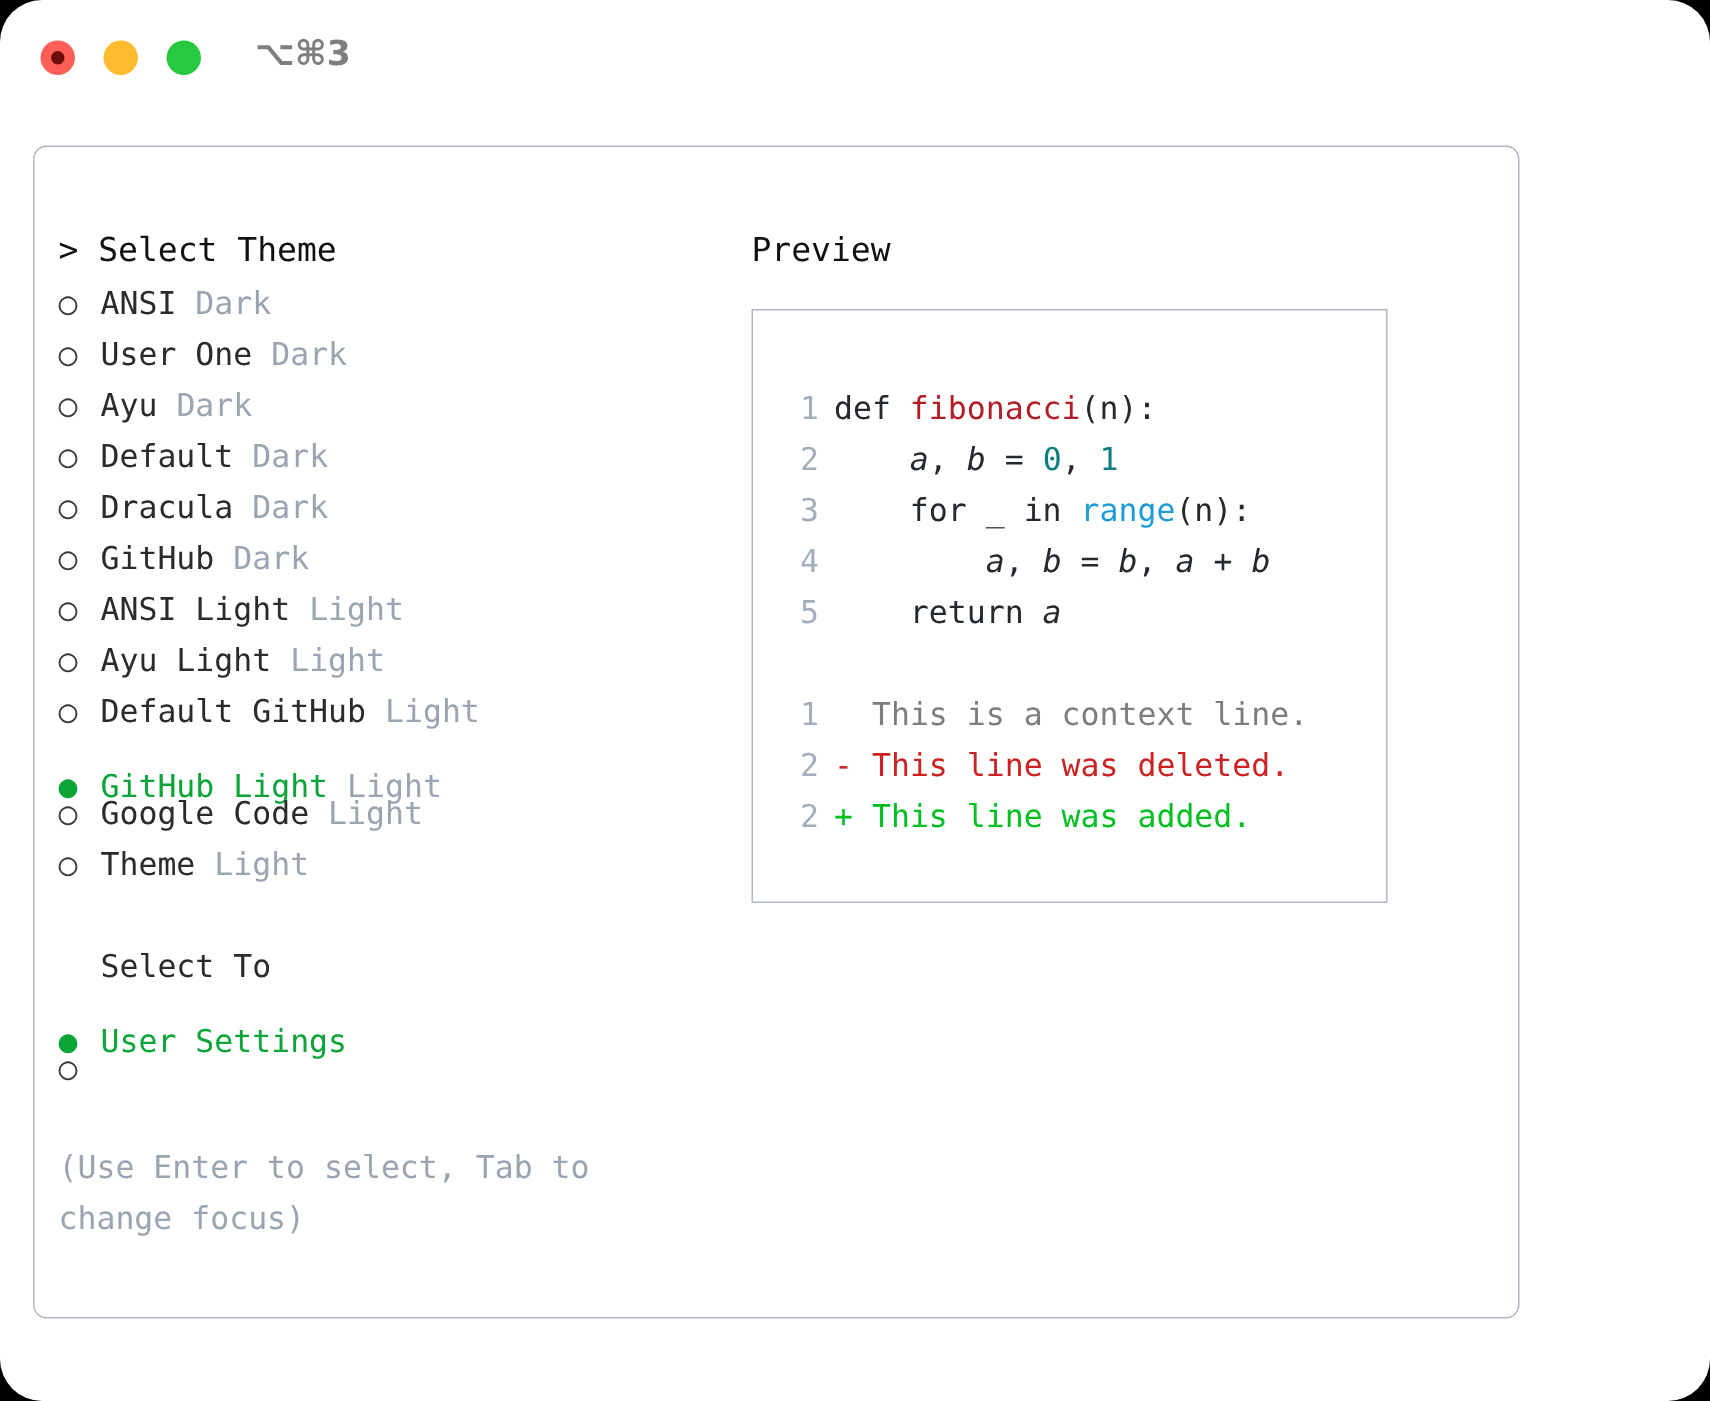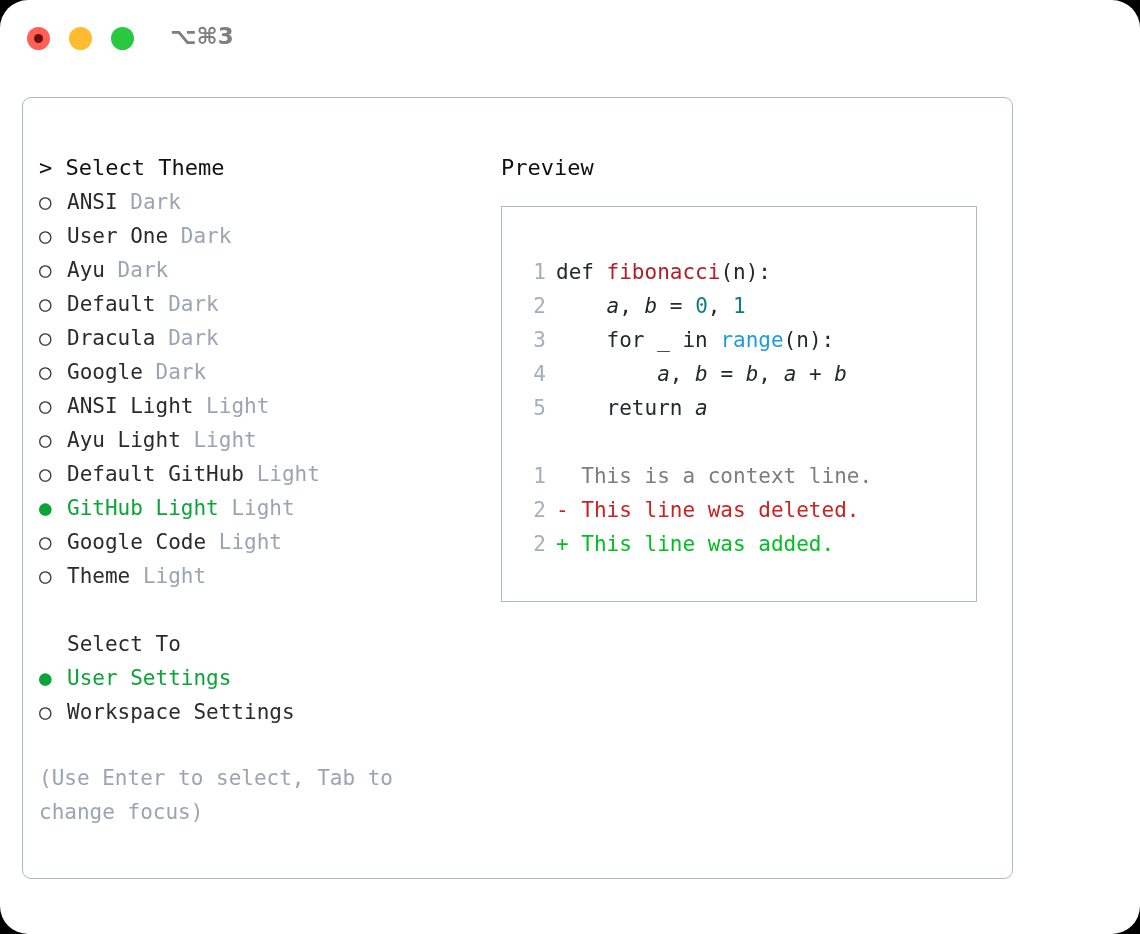--- a/index.html
+++ b/index.html
@@ -110,21 +110,21 @@
   }
   .bullet {
     display: inline-block;
     width: 28px;
     flex: none;
     font-size: 21px;
     color: #3a3a3a;
   }
   .bullet.sel { color: #0aa437; }
   .row .name { color: #2b2b2b; }
-  .row.selected .name { color: #0aa437; }
+  .row.selected .name { color: #0aa437; margin-top: 16px; }
   .row .cat  { color: #9aa4b2; }
   .gap { height: 34px; }
 
   .apply-head {
     display: flex;
     align-items: baseline;
     height: 34px;
     line-height: 34px;
     font-size: 21px;
     white-space: pre;
@@ -142,21 +142,21 @@
 
   
   .right-col {
     position: absolute;
     left: 478px;
     top: 53px;
     width: 495px;
   }
   .preview-box {
     margin-top: 21px;
-    width: 476px;
+    width: 424px;
     height: 396px;
     border: 1.5px solid #aeb8c4;
     box-sizing: border-box;
     background: #ffffff;
     position: relative;
   }
   .code {
     position: absolute;
     left: 22px;
     top: 48px;
@@ -210,39 +210,39 @@
 
       <div class="left-col">
         <div class="section-title">&gt; Select Theme</div>
 
         <div id="theme-list">
             <div class="row"><span class="bullet">○</span><span class="name">ANSI</span><span> </span><span class="cat">Dark</span></div>
             <div class="row"><span class="bullet">○</span><span class="name">User One</span><span> </span><span class="cat">Dark</span></div>
             <div class="row"><span class="bullet">○</span><span class="name">Ayu</span><span> </span><span class="cat">Dark</span></div>
             <div class="row"><span class="bullet">○</span><span class="name">Default</span><span> </span><span class="cat">Dark</span></div>
             <div class="row"><span class="bullet">○</span><span class="name">Dracula</span><span> </span><span class="cat">Dark</span></div>
-            <div class="row"><span class="bullet">○</span><span class="name">Google</span><span> </span><span class="cat">Dark</span></div>
+            <div class="row"><span class="bullet">○</span><span class="name">GitHub</span><span> </span><span class="cat">Dark</span></div>
             <div class="row"><span class="bullet">○</span><span class="name">ANSI Light</span><span> </span><span class="cat">Light</span></div>
             <div class="row"><span class="bullet">○</span><span class="name">Ayu Light</span><span> </span><span class="cat">Light</span></div>
             <div class="row"><span class="bullet">○</span><span class="name">Default GitHub</span><span> </span><span class="cat">Light</span></div>
             <div class="row selected"><span class="bullet sel">●</span><span class="name">GitHub Light</span><span> </span><span class="cat">Light</span></div>
             <div class="row"><span class="bullet">○</span><span class="name">Google Code</span><span> </span><span class="cat">Light</span></div>
             <div class="row"><span class="bullet">○</span><span class="name">Theme</span><span> </span><span class="cat">Light</span></div>
           </div>
 
         <div class="gap"></div>
 
         <div class="apply-head">
           <span class="bullet"> </span>
           <span>Select To</span>
         </div>
 
         <div id="apply-list">
             <div class="row selected"><span class="bullet sel">●</span><span class="name">User Settings</span></div>
-            <div class="row"><span class="bullet">○</span><span class="name">Workspace Settings</span></div>
+            <div class="row"><span class="bullet">○</span></div>
           </div>
 
         <div class="hint">(Use Enter to select, Tab to change focus)</div>
       </div>
 
       <div class="right-col">
         <div class="section-title">Preview</div>
 
         <div class="preview-box">
           <div class="code" id="code-block"><span class="cline"><span class="ln">1</span><span class="tok-kw">def </span><span class="tok-fn">fibonacci</span><span class="tok-plain">(n):</span></span><span class="cline"><span class="ln">2</span><span class="tok-plain">    </span><span class="tok-var">a</span><span class="tok-plain">, </span><span class="tok-var">b</span><span class="tok-plain"> = </span><span class="tok-num">0</span><span class="tok-plain">, </span><span class="tok-num">1</span></span><span class="cline"><span class="ln">3</span><span class="tok-plain">    for _ in </span><span class="tok-builtin">range</span><span class="tok-plain">(n):</span></span><span class="cline"><span class="ln">4</span><span class="tok-plain">        </span><span class="tok-var">a</span><span class="tok-plain">, </span><span class="tok-var">b</span><span class="tok-plain"> = </span><span class="tok-var">b</span><span class="tok-plain">, </span><span class="tok-var">a</span><span class="tok-plain"> + </span><span class="tok-var">b</span></span><span class="cline"><span class="ln">5</span><span class="tok-plain">    return </span><span class="tok-var">a</span></span></div>

